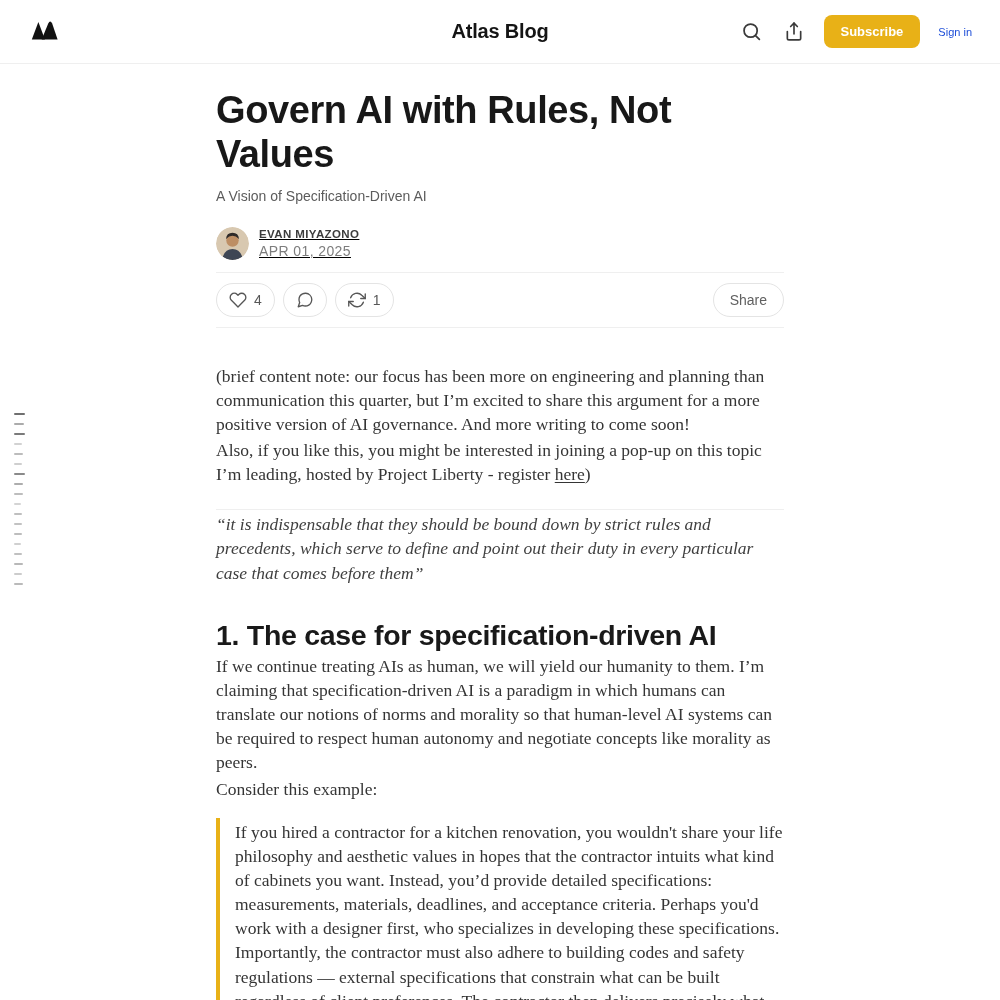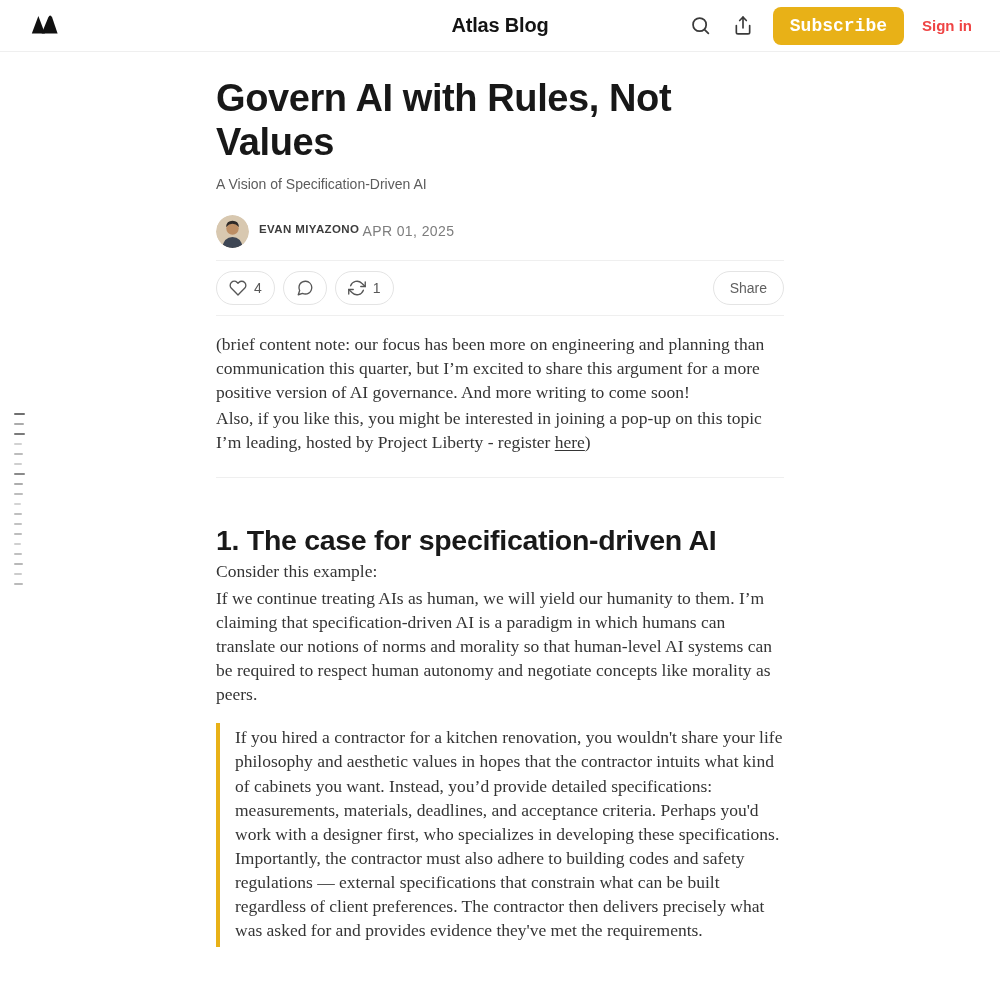--- a/index.html
+++ b/index.html
@@ -1,69 +1,69 @@
 <!DOCTYPE html>
 <html style="--accent: #E8B117;"><head>
 <meta charset="utf-8">
 <style>
   * { margin:0; padding:0; box-sizing:border-box; }
   html,body { width:1000px; height:1000px; background:#fff; overflow:hidden;
     font-family:"Liberation Sans", sans-serif; }
 
   
-  .topnav { position:relative; height:52px; border-bottom:1px solid #efefef;
+  .topnav { position:relative; height:64px; border-bottom:1px solid #efefef;
     display:flex; align-items:center; padding:0 28px; }
   .logo { display:flex; align-items:center; cursor:pointer; }
   .pub-title { position:absolute; left:50%; transform:translateX(-50%);
     font-size:20px; font-weight:700; color:#141414; letter-spacing:-0.2px; white-space:nowrap; }
   .nav-right { margin-left:auto; display:flex; align-items:center; gap:18px; }
   .icon-btn { width:24px; height:24px; display:flex; align-items:center; justify-content:center;
     color:#3a3a3a; cursor:pointer; }
   .subscribe-btn { background:var(--accent,#E8B117); color:#fff; font-weight:700;
-    font-size:18px; padding:9px 17px; border:none; border-radius:8px; cursor:pointer;
-    font-family:Liberation Mono, monospace; }
-  .signin { font-size:15px; font-weight:700; color:#ef4444; cursor:pointer; }
+    font-size:13px; padding:9px 17px; border:none; border-radius:8px; cursor:pointer;
+    font-family:Liberation Sans, sans-serif; }
+  .signin { font-size:11px; font-weight:400; color:#1d4ed8; cursor:pointer; }
 
   
   .minimap { position:absolute; left:14px; top:413px; display:flex; flex-direction:column; gap:8px; }
   .minimap .dash { height:2px; border-radius:1px; }
 
   
   .content { width:568px; margin:0 auto; }
   .post-title { margin-top:25px; font-size:38px; font-weight:700; color:#181818;
     letter-spacing:-0.4px; line-height:1.15; }
   .post-subtitle { margin-top:11px; font-size:14px; color:#5c5c5c; line-height:1.3; }
 
   .byline { margin-top:21px; display:flex; align-items:center; gap:10px; }
   .avatar { width:33px; height:33px; border-radius:50%; overflow:hidden; flex:0 0 auto; cursor:pointer; }
-  .byline-meta { display:flex; flex-direction:row; gap:3px; }
+  .byline-meta { display:flex; flex-direction:column; gap:3px;text-decoration:underline; }
   .author { font-size:11.5px; font-weight:600; color:#3c3c3c; letter-spacing:0.4px; cursor:pointer; }
   .pubdate { font-size:14px; color:#7d7d7d; letter-spacing:0.4px; }
 
   .rule { border:none; border-top:1px solid #efefef; }
   .rule-top { margin-top:12px; }
 
   .action-bar { display:flex; align-items:center; gap:8px; padding:10px 0; }
   .pill { display:flex; align-items:center; gap:7px; height:34px; padding:0 12px;
     border:1px solid #e4e4e4; border-radius:999px; background:#fff; color:#575757;
     font-size:14px; font-family:"Liberation Sans", sans-serif; cursor:pointer; }
   .pill svg { display:block; }
   .share-pill { margin-left:auto; padding:9px 16px; font-size:14px; color:#606060; }
 
   
   .article { font-family:"Liberation Serif", serif; font-size:17.5px; line-height:1.38;
     color:#353535; }
   .article p { margin-top:2px; }
-  .article .first-p { margin-top:16px;font-family:Liberation Serif, serif; }
+  .article .first-p { margin-top:36px;font-family:Liberation Serif, serif; }
   .article a { color:#353535; text-decoration:underline; text-underline-offset:2px; cursor:pointer; }
   .quote-rule { margin-top:23px; }
   .pull-quote { margin-top:25px; font-style:italic; color:#3f3f3f; }
   .quote-attrib { margin-top:15px; font-style:italic; color:#3f3f3f; }
   .section-h2 { font-family:"Liberation Sans", sans-serif; font-size:28.5px; font-weight:700;
-    color:#191919; letter-spacing:-0.3px; margin-top:45px; line-height:1.2; }
+    color:#191919; letter-spacing:-0.3px; margin-top:33px; line-height:1.2; }
   .blockquote { margin-top:17px; border-left:4px solid var(--accent,#E8B117);
     padding:2px 0 4px 15px; }
 </style>
 </head>
 <body>
 
 <header class="topnav">
   <div class="logo">
     <span>
       <svg width="32" height="30" viewBox="0 0 34 32">
@@ -177,24 +177,25 @@
   </div>
 
   <hr class="rule">
 
   <article class="article">
     <p class="first-p">(brief content note: our focus has been more on engineering and planning than communication this quarter, but I’m excited to share this argument for a more positive version of AI governance. And more writing to come soon!</p>
     <p><span>Also, if you like this, you might be interested in joining a pop-up on this topic I’m leading, hosted by Project Liberty - register </span><a>here</a><span>)</span></p>
 
     <hr class="rule quote-rule">
 
+    <p class="pull-quote">“it is indispensable that they should be bound down by strict rules and precedents, which serve to define and point out their duty in every particular case that comes before them”</p>
 
     <h2 class="section-h2">1. The case for specification-driven AI</h2>
 
+    <p>If we continue treating AIs as human, we will yield our humanity to them. I’m claiming that specification-driven AI is a paradigm in which humans can translate our notions of norms and morality so that human-level AI systems can be required to respect human autonomy and negotiate concepts like morality as peers.</p>
     <p>Consider this example:</p>
-    <p>If we continue treating AIs as human, we will yield our humanity to them. I’m claiming that specification-driven AI is a paradigm in which humans can translate our notions of norms and morality so that human-level AI systems can be required to respect human autonomy and negotiate concepts like morality as peers.</p>
 
     <blockquote class="blockquote">
       <span>If you hired a contractor for a kitchen renovation, you wouldn't share your life philosophy and aesthetic values in hopes that the contractor intuits what kind of cabinets you want. Instead, you’d provide detailed specifications: measurements, materials, deadlines, and acceptance criteria. Perhaps you'd work with a designer first, who specializes in developing these specifications. Importantly, the contractor must also adhere to building codes and safety regulations — external specifications that constrain what can be built regardless of client preferences. The contractor then delivers precisely what was asked for and provides evidence they've met the requirements.</span>
     </blockquote>
   </article>
 
 </main>
 
 </body></html>

